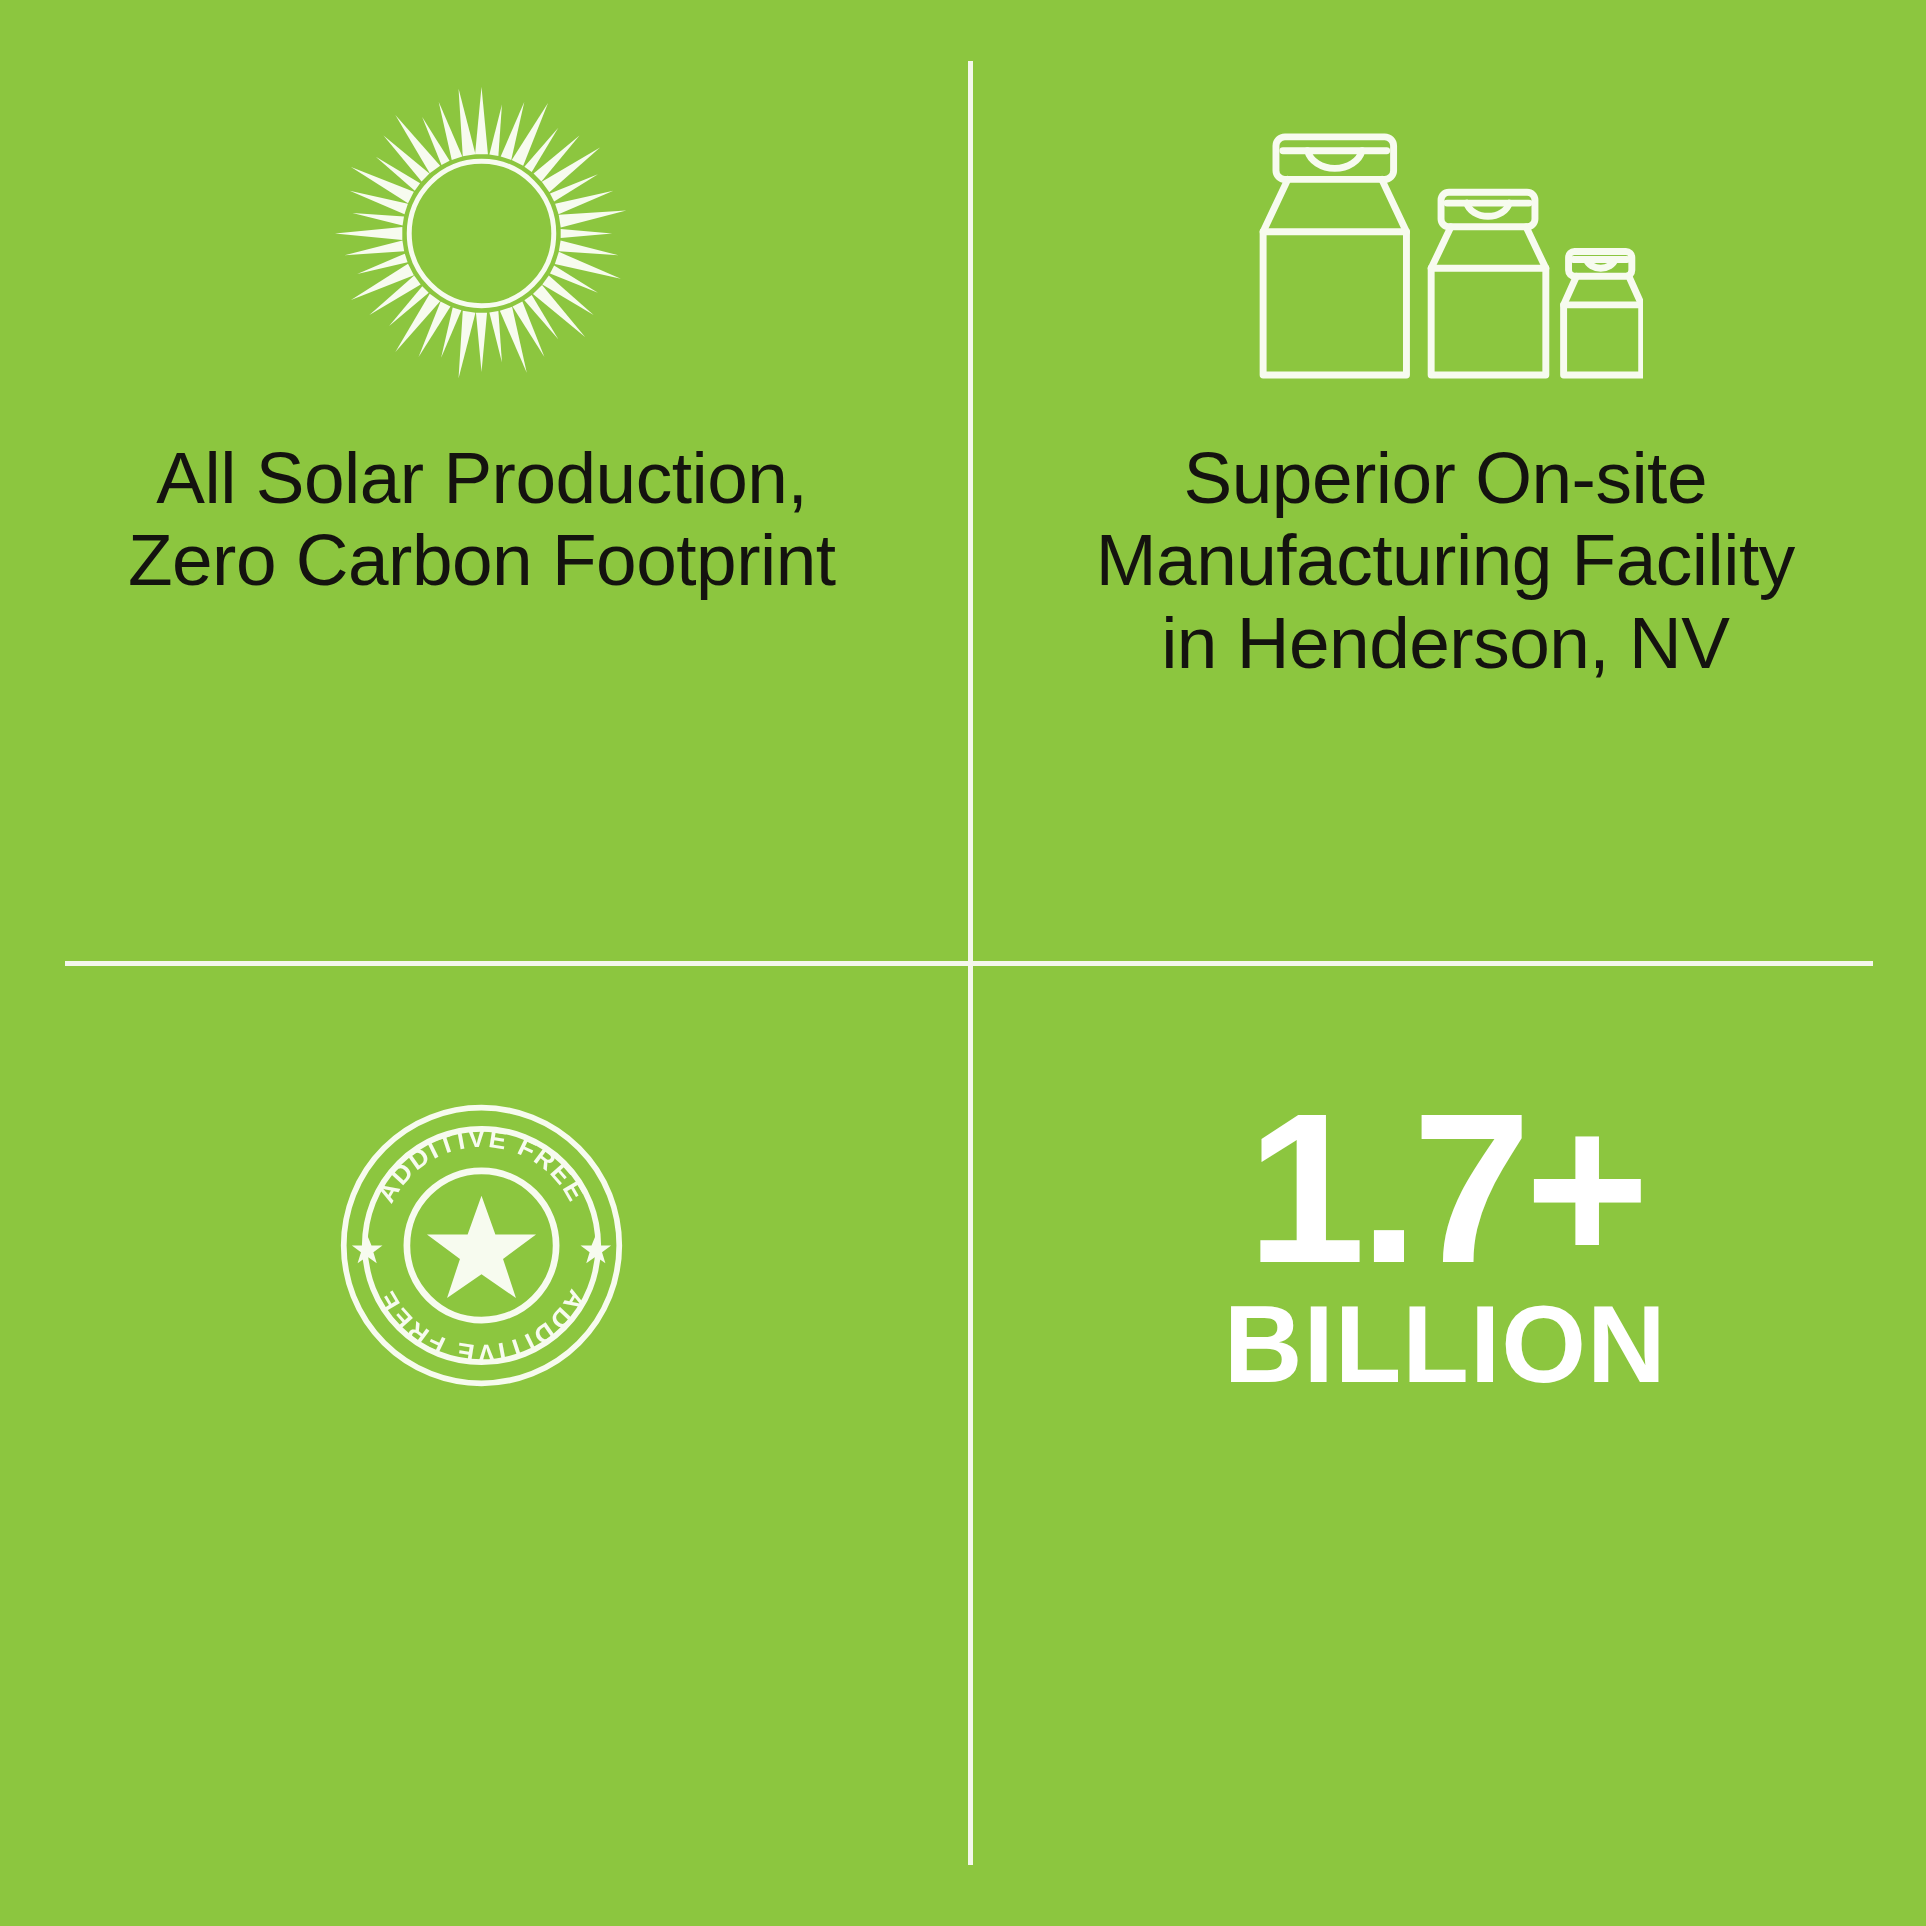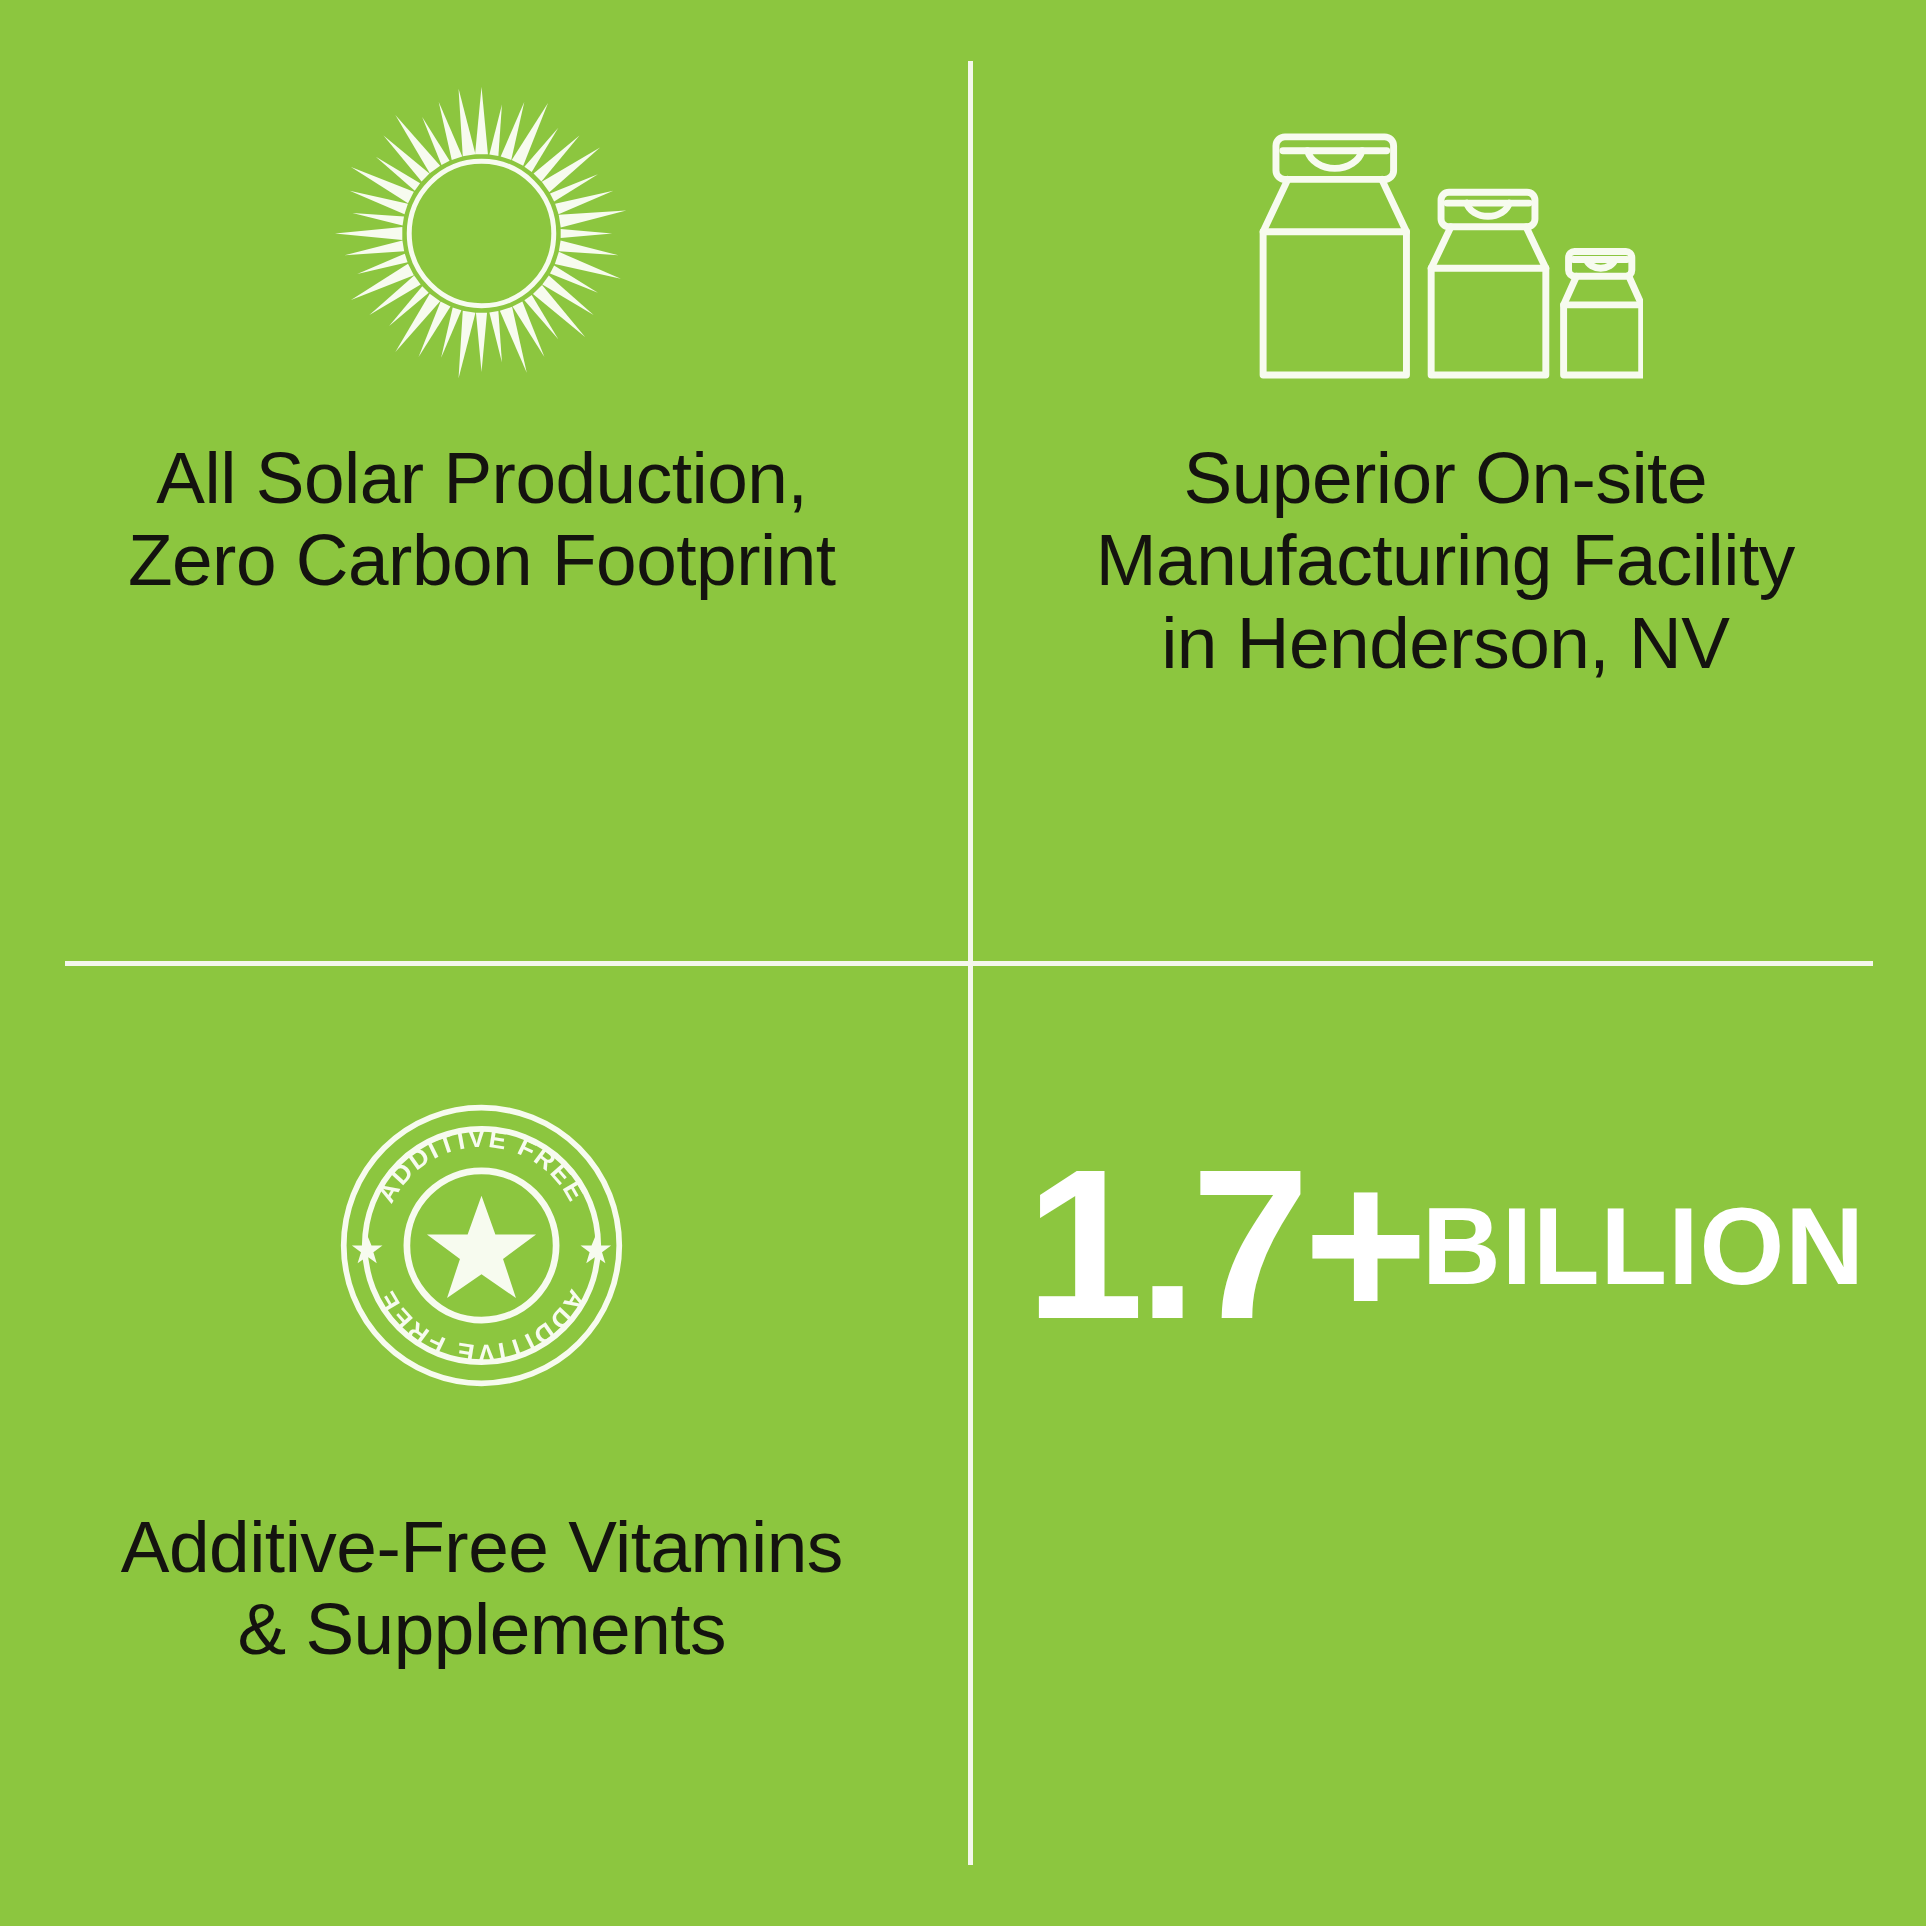--- a/index.html
+++ b/index.html
@@ -65,20 +65,21 @@
   .divider-h {
     position:absolute;
     left:65px; top:961px;
     height:5px; width:1808px;
     background:#F4F7EC;
   }
 
   
   .stat {
     display:flex;
+    flex-direction:column;
     align-items:center;
     color:#FFFFFF;
   }
   .stat-number {
     font-size:213px;
     font-weight:700;
     line-height:0.92;
     letter-spacing:-6px;
   }
   .stat-unit {
@@ -192,21 +193,20 @@
         <polygon fill="#F7FBEF" points="280.5,142 285,153 296.5,153 287,160 290.5,171.5 280.5,164.5 270.5,171.5 274,160 264.5,153 276,153" transform="translate(-11,-3)"></polygon>
 
         <text font-family="'Liberation Sans', sans-serif" font-size="27" font-weight="700" fill="#F7FBEF" letter-spacing="2.3">
           <textPath href="#arcTop" startOffset="50%" text-anchor="middle">ADDITIVE FREE</textPath>
         </text>
         <text font-family="'Liberation Sans', sans-serif" font-size="27" font-weight="700" fill="#F7FBEF" letter-spacing="2.3">
           <textPath href="#arcBot" startOffset="50%" text-anchor="middle">ADDITIVE FREE</textPath>
         </text>
       </svg>
     </div>
-    <div class="caption">Additive-Free Vitamins &amp; Supplements</div>
   </div>
 
   <div class="cell cell-br">
     <div class="icon-wrap icon-wrap-stat">
       <div class="stat">
         <div class="stat-number">1.7+</div>
         <div class="stat-unit">BILLION</div>
       </div>
     </div>
   </div>

